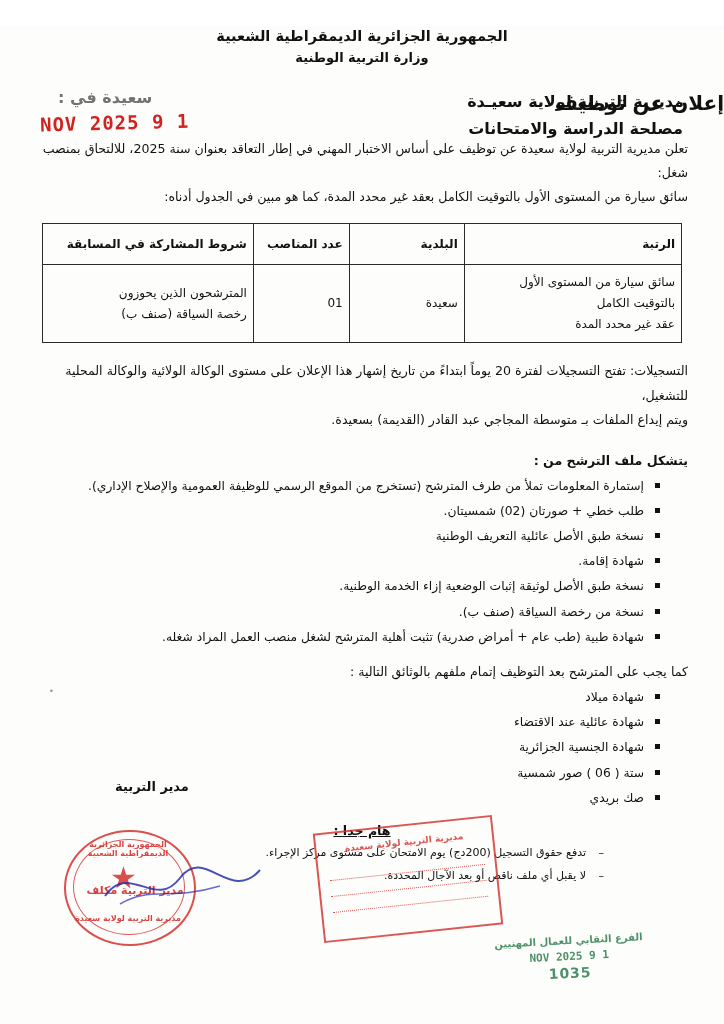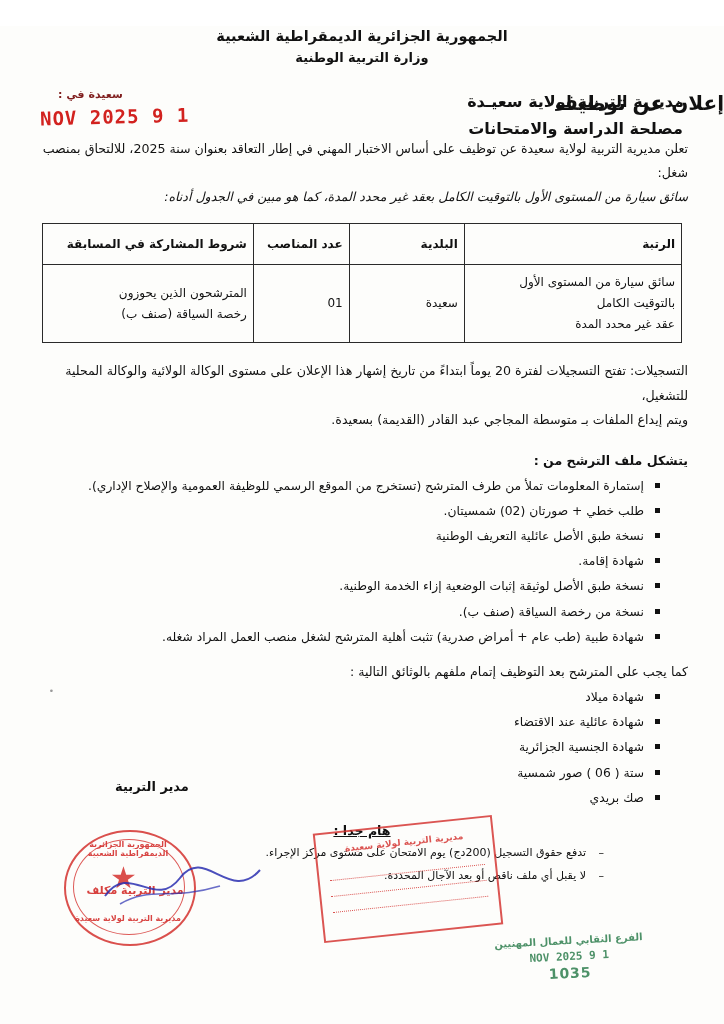--- a/index.html
+++ b/index.html
@@ -48,23 +48,23 @@
     line-height: 1.7;
   }
   .date-block {
     position: absolute;
     top: 62px;
     left: 40px;
     text-align: center;
     width: 190px;
   }
   .date-label {
-    font-size: 11px;
-    font-weight: bold;
-    color: #7f1d1d;
+    font-size: 16px;
+    font-weight: bold;
+    color: #737373;
     display: block;
     text-align: left;
     padding-left: 18px;
   }
   .date-stamp {
     display: block;
     margin-top: 4px;
     font-family: "DejaVu Sans Mono", monospace;
     font-size: 19px;
     font-weight: bold;
@@ -81,21 +81,20 @@
     letter-spacing: 0.5px;
   }
   .intro {
     margin: 22px 36px 0 36px;
     font-size: 12.6px;
     line-height: 1.9;
     text-align: right;
   }
   .intro .l2 {
     display: block;
-    font-style: italic;
   }
   table.jobs {
     border-collapse: collapse;
     width: 640px;
     margin: 14px auto 0 auto;
     font-size: 12px;
   }
   table.jobs th, table.jobs td {
     border: 1px solid #2a2a2a;
     padding: 7px 6px;

